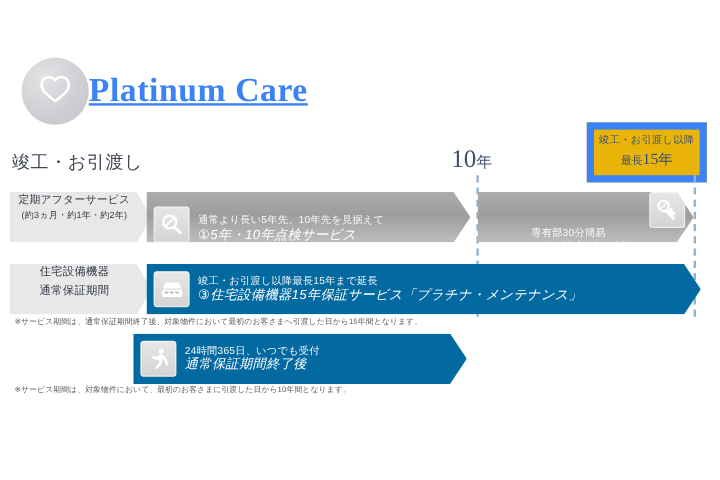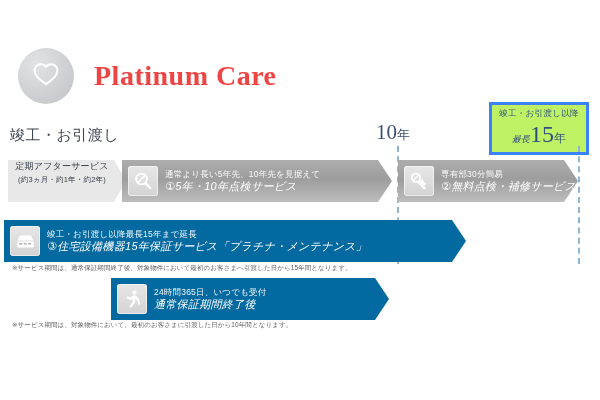--- a/index.html
+++ b/index.html
@@ -11,48 +11,48 @@
   .page{position:relative;width:600px;height:400px;}
 
   
   .brand{position:absolute;left:18px;top:48px;display:flex;align-items:center;}
   .brand-badge{
     width:56px;height:56px;border-radius:50%;
     background:radial-gradient(circle at 34% 30%, #e2e3e5 0%, #cfd0d3 55%, #c2c3c7 100%);
     display:flex;align-items:center;justify-content:center;flex:0 0 auto;
   }
   .brand-title{
-    margin-left:20px;font-family:"Liberation Serif","DejaVu Serif",serif;
-    font-weight:bold;font-size:28px;letter-spacing:.5px;color:#ef4444;white-space:nowrap;
+    font-family:"Liberation Serif","DejaVu Serif",serif;
+    font-weight:bold;font-size:28px;letter-spacing:.5px;color:#3b82f6;white-space:nowrap;text-decoration:underline;
   }
 
   
   .tl-left{
     position:absolute;left:10px;top:126px;font-size:15px;color:#3f4552;
     letter-spacing:.5px;white-space:nowrap;
   }
   .tl-10y{
     position:absolute;left:376px;top:120px;color:#3e506e;white-space:nowrap;
     font-family:"Liberation Serif","DejaVu Serif",serif;
   }
   .tl-10y .num{font-size:21px;}
   .tl-10y .unit{font-size:13px;}
 
   .tl-box{
     position:absolute;left:489px;top:102px;width:100px;
-    border:3px solid #3b82f6;background:#bef264;color:#33527e;
+    border:6px solid #3b82f6;background:#eab308;color:#33527e;
     text-align:center;padding:3px 2px 4px;box-sizing:border-box;
   }
   .tl-box .l1{font-size:8.5px;letter-spacing:.3px;white-space:nowrap;color:#33527e;}
   .tl-box .l2{
     margin-top:1px;white-space:nowrap;
     font-family:"Liberation Serif","DejaVu Serif",serif;color:#2f4f7d;
   }
-  .tl-box .l2 .sm{font-size:9px;font-style:italic;}
-  .tl-box .l2 .big{font-size:24px;}
+  .tl-box .l2 .sm{font-size:9px;}
+  .tl-box .l2 .big{font-size:13px;}
   .tl-box .l2 .yr{font-size:12px;}
 
   
   .vline{position:absolute;width:0;border-left:2px dashed #8fb4d6;}
   #vline-10y{left:397px;top:146px;height:118px;}
   #vline-15y{left:578px;top:146px;height:118px;}
 
   
   .row{position:absolute;display:flex;align-items:center;}
 
@@ -66,21 +66,21 @@
   .tag .t2{font-size:7.5px;margin-top:2px;letter-spacing:.2px;white-space:nowrap;}
   .tag.two .t1{font-size:9.5px;}
   .tag.two .t2{font-size:9.5px;margin-top:3px;}
 
   
   .bar{
     height:42px;display:flex;align-items:center;box-sizing:border-box;
     clip-path:polygon(0 0, calc(100% - 14px) 0, 100% 50%, calc(100% - 14px) 100%, 0 100%);
     padding-left:6px;
   }
-  .bar.dark{background:linear-gradient(180deg,#adadad 0%,#9d9d9d 45%,#bdbdbd 100%);}
+  .bar.dark{background:linear-gradient(180deg,#adadad 0%,#9d9d9d 45%,#bdbdbd 100%);align-items:flex-end;}
   .bar.flat{background:#0369a1;}
 
   .ico{
     width:30px;height:30px;flex:0 0 auto;border-radius:3px;margin-right:7px;
     background:linear-gradient(180deg,#e7e7e7 0%,#d3d3d3 100%);
     display:flex;align-items:center;justify-content:center;
     box-shadow:0 0 0 1px rgba(255,255,255,.55) inset;
   }
   .txt{color:#ffffff;line-height:1.12;white-space:nowrap;}
   .txt .sub{font-size:8.5px;opacity:.95;letter-spacing:.2px;}
@@ -131,37 +131,41 @@
           <circle cx="8.5" cy="8" r="5.4" fill="none" stroke="#ffffff" stroke-width="1.9"></circle>
           <line x1="4.8" y1="11.8" x2="12.2" y2="4.3" stroke="#ffffff" stroke-width="1.5"></line>
           <line x1="12.4" y1="12.1" x2="17.2" y2="17" stroke="#ffffff" stroke-width="2.4" stroke-linecap="round"></line>
         </svg>
       </div>
       <div class="txt">
         <div class="sub">通常より長い5年先、10年先を見据えて</div>
         <div class="main">①5年・10年点検サービス</div>
       </div>
     </div>
-    <div class="bar dark" style="width:180px;margin-left:6px;">
+    <div class="bar dark" style="width:180px;margin-left:6px;flex-direction:column;">
       <div class="ico">
         <svg width="20" height="20" viewBox="0 0 20 20" aria-hidden="true">
           <circle cx="7" cy="6.6" r="4.3" fill="none" stroke="#ffffff" stroke-width="1.8"></circle>
           <line x1="4" y1="9.6" x2="10" y2="3.6" stroke="#ffffff" stroke-width="1.3"></line>
           <path d="M9.6 11.2 L15.4 17.1" stroke="#ffffff" stroke-width="2.4" stroke-linecap="round"></path>
           <path d="M14.2 8.2 a3.2 3.2 0 1 0 3.1 3.9 l-2.2 -.6 -.9 -2.5 z" fill="#ffffff"></path>
         </svg>
       </div>
       <div class="txt">
         <div class="sub">専有部30分簡易</div>
         <div class="main">②無料点検・補修サービス</div>
       </div>
     </div>
   </div>
 
   <div class="row" style="left:8px;top:220px;">
+    <div class="tag two" style="width:118px;padding-right:10px;">
+      <div class="t1">住宅設備機器</div>
+      <div class="t2">通常保証期間</div>
+    </div>
     <div class="bar flat" style="width:462px;margin-left:-4px;">
       <div class="ico">
         <svg width="21" height="19" viewBox="0 0 21 19" aria-hidden="true">
           <path d="M2.5 8.5 L5 3.5 L16 3.5 L18.5 8.5 Z" fill="#ffffff"></path>
           <rect x="2.2" y="9.4" width="16.6" height="6" rx="1" fill="#ffffff"></rect>
           <rect x="4.2" y="11" width="3" height="1.5" fill="#b3b3b3"></rect>
           <rect x="8.6" y="11" width="3" height="1.5" fill="#b3b3b3"></rect>
           <rect x="13" y="11" width="3" height="1.5" fill="#b3b3b3"></rect>
         </svg>
       </div>

